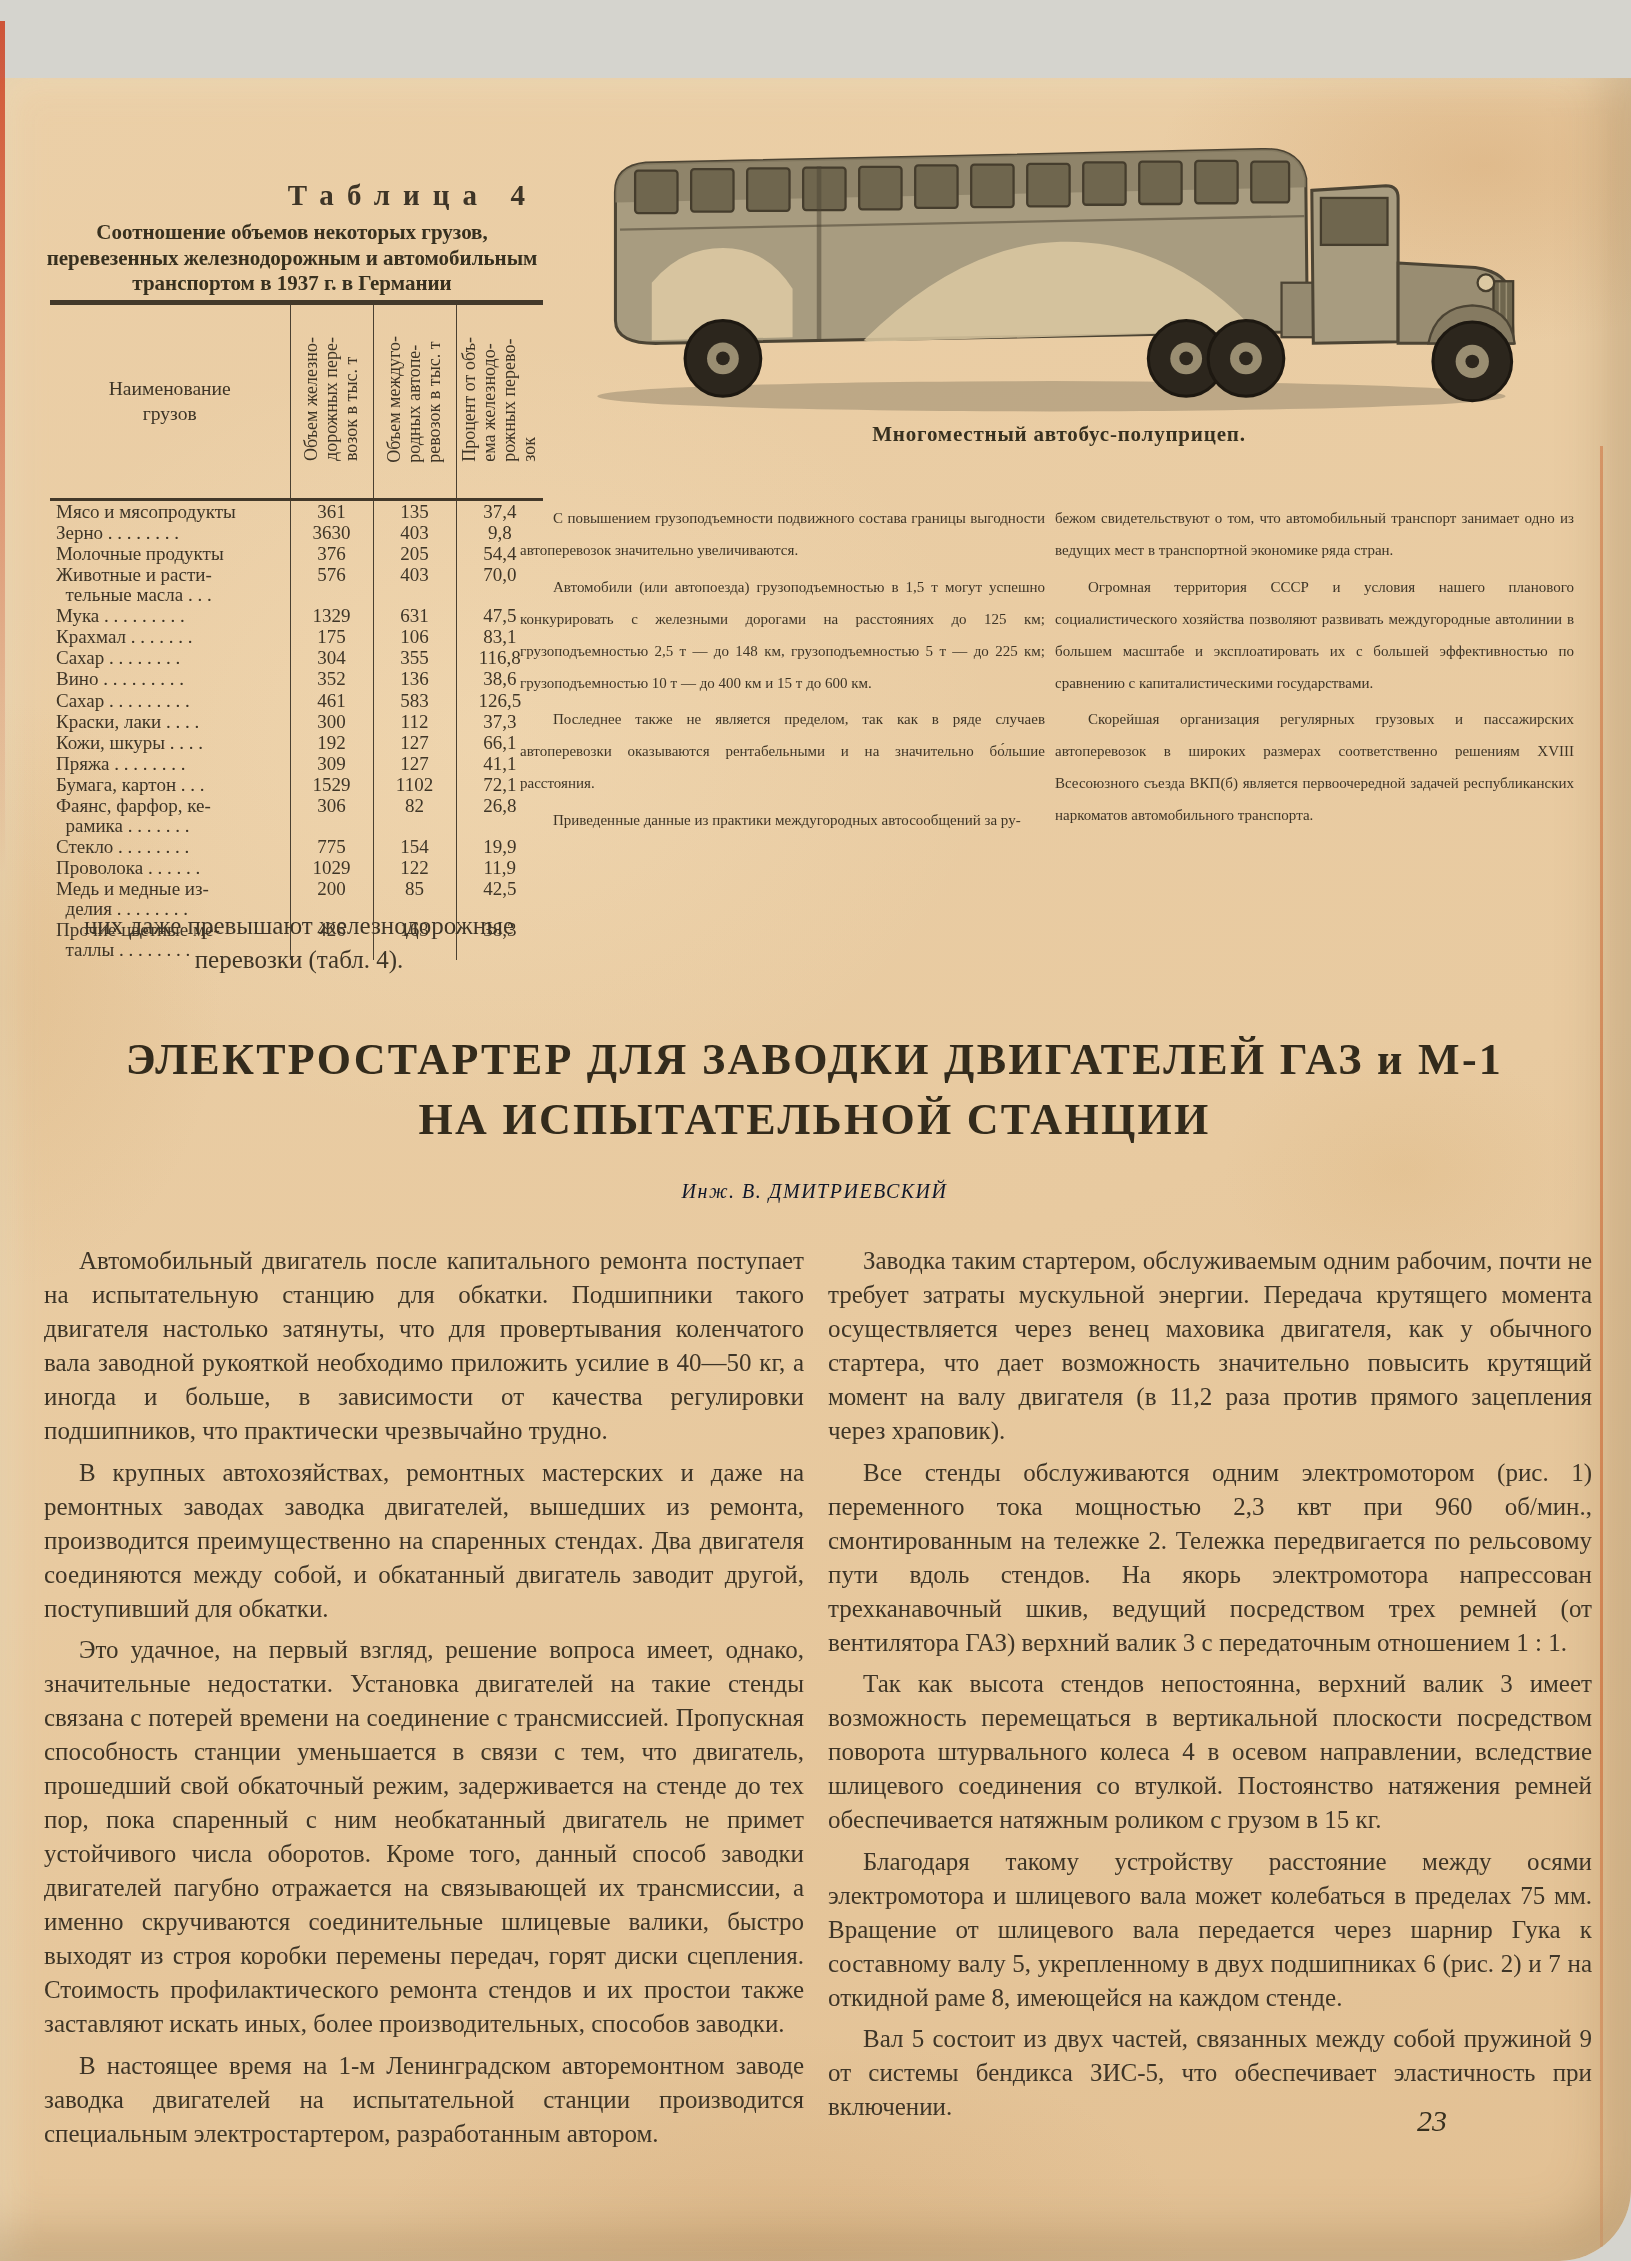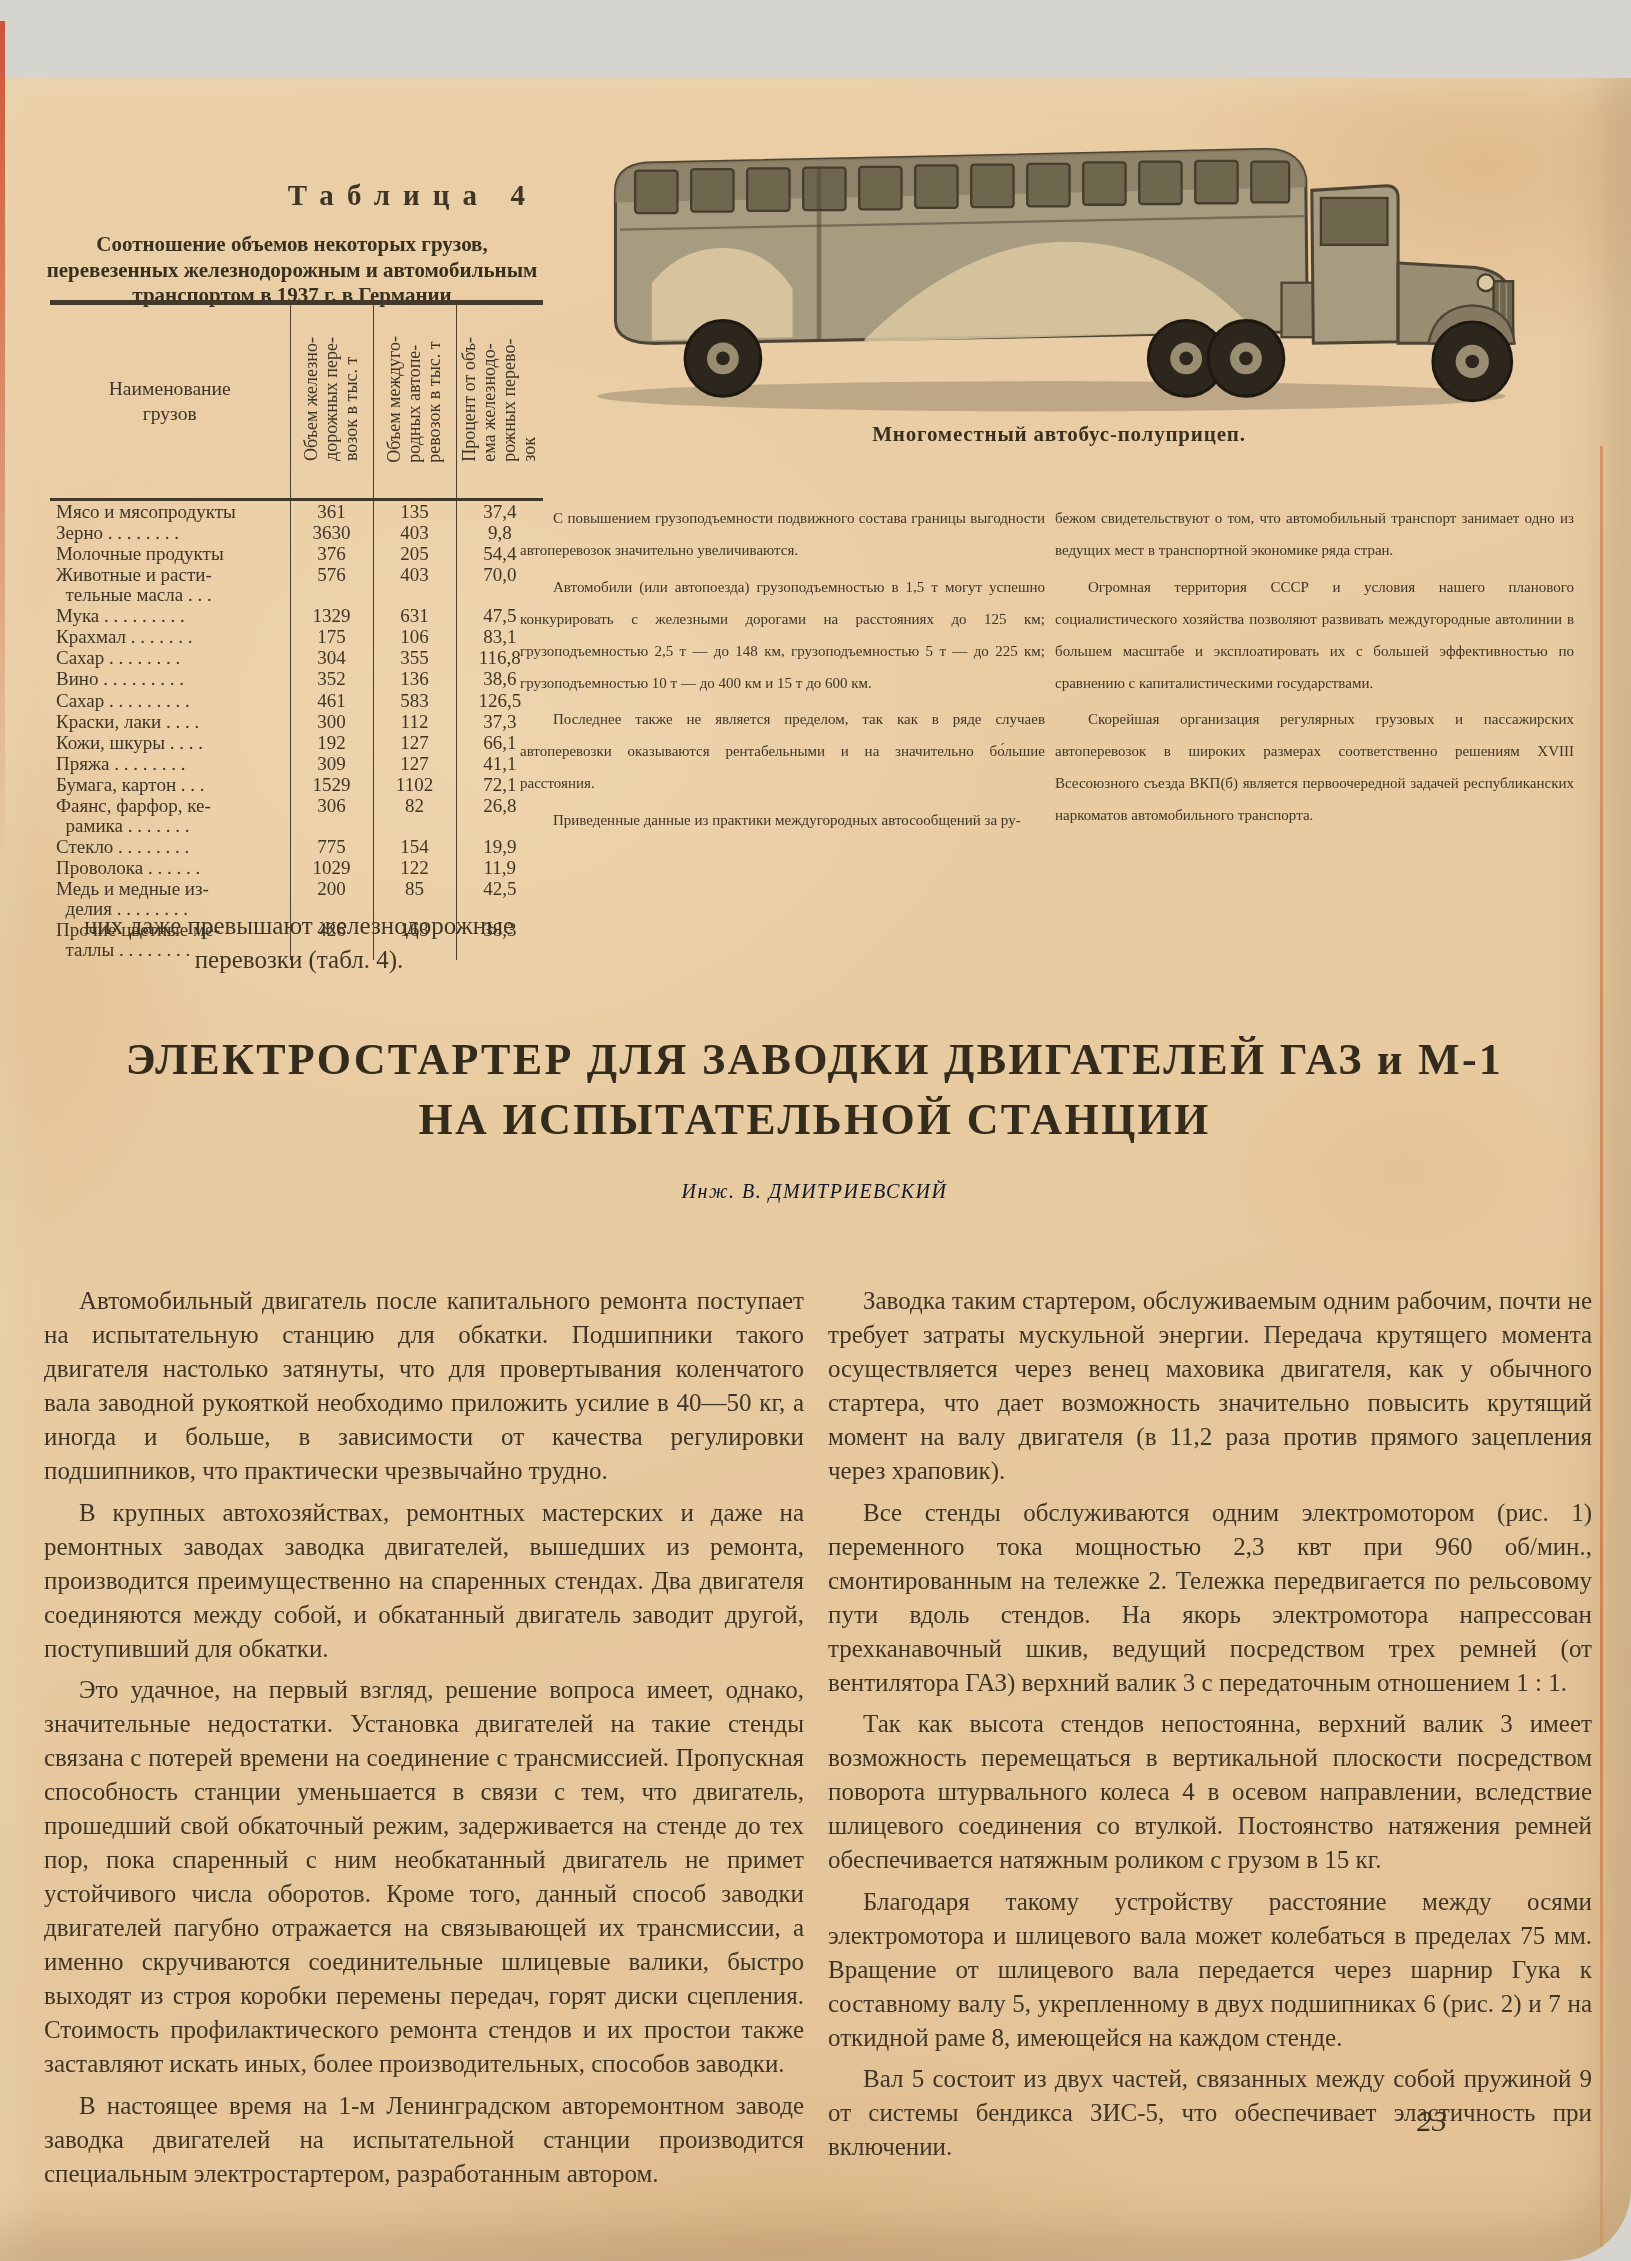--- a/index.html
+++ b/index.html
@@ -17,21 +17,21 @@
       radial-gradient(573px 317px at 48% 100%, rgba(188,138,84,.20), transparent 72%),
       radial-gradient(256px 181px at 86% 50%, rgba(214,172,112,.22), transparent 70%),
       radial-gradient(678px 528px at 30% 30%, rgba(250,232,198,.30), transparent 75%),
       linear-gradient(160deg,#ebcfa7 0%,#e8caa0 55%,#e2c093 100%);
     border-bottom-right-radius:72px;
     box-shadow:inset -21px -26px 53px rgba(118,88,52,.28), inset 10.6px 7.5px 35px rgba(255,246,222,.38);
   }
   .abs{position:absolute;}
   
   #table-label{left:47px;top:179px;width:491px;text-align:right;font-size:29px;letter-spacing:.45em;font-weight:bold;}
-  #table-title{left:42px;top:220px;width:500px;text-align:center;font-weight:bold;font-size:21px;line-height:1.22;color:#37301f;margin-top:12px;}
+  #table-title{left:42px;top:220px;width:500px;text-align:center;font-weight:bold;font-size:21px;line-height:1.22;color:#37301f;}
   #freight-table{left:50px;top:300px;width:493px;border-collapse:collapse;table-layout:fixed;}
   #freight-table{border-top:5.3px solid #43392a;}
   #freight-table th{border-bottom:3px solid #43392a;height:193px;vertical-align:middle;font-weight:normal;padding:0;}
   #freight-table th + th, #freight-table td + td{border-left:1.9px solid #4a4031;}
   #freight-table .col-name{width:240px;}
   #freight-table .col-num{width:83px;}
   #freight-table .col-pct{width:87px;}
   th .vert{
     display:inline-block;writing-mode:vertical-rl;transform:rotate(180deg);
     font-size:18px;line-height:1.12;max-height:184px;white-space:pre-line;text-align:left;
@@ -48,21 +48,21 @@
   
   .intro-col{font-size:15px;line-height:32px;text-align:justify;}
   .intro-col p{margin:0 0 4.5px 0;text-indent:33px;}
   #intro-middle{left:520px;top:502px;width:525px;}
   #intro-right{left:1055px;top:502px;width:519px;}
   #intro-right p:first-child{text-indent:0;}
   
   #article-title-1{left:106px;top:1034px;width:1417px;text-align:center;font-size:44px;font-weight:bold;letter-spacing:2.3px;color:#332b1c;}
   #article-title-2{left:106px;top:1094px;width:1417px;text-align:center;font-size:44px;font-weight:bold;letter-spacing:2.3px;color:#332b1c;}
   #article-author{left:106px;top:1180px;width:1417px;text-align:center;font-size:20px;font-style:italic;letter-spacing:1.5px;color:#0f172a;}
-  .body-col{font-size:25px;line-height:34px;text-align:justify;margin-top:40px;}
+  .body-col{font-size:25px;line-height:34px;text-align:justify;}
   .body-col p{margin:0 0 7.5px 0;text-indent:35px;}
   #article-left{left:44px;top:1244px;width:760px;}
   #article-right{left:828px;top:1244px;width:764px;}
   
   #page-number{left:1417px;top:2104px;width:90px;font-size:30px;font-style:italic;color:#37301f;}
   #spine-edge-mark{left:0;top:21px;width:4.5px;height:852px;
     background:linear-gradient(180deg,rgba(205,62,30,.85),rgba(205,62,30,.35) 60%,rgba(205,62,30,0));}
   #fore-edge-mark{left:1600px;top:446px;width:3px;height:1801px;
     background:linear-gradient(180deg,rgba(203,96,42,.45),rgba(203,96,42,.6) 70%,rgba(203,96,42,.2));}
 </style>

